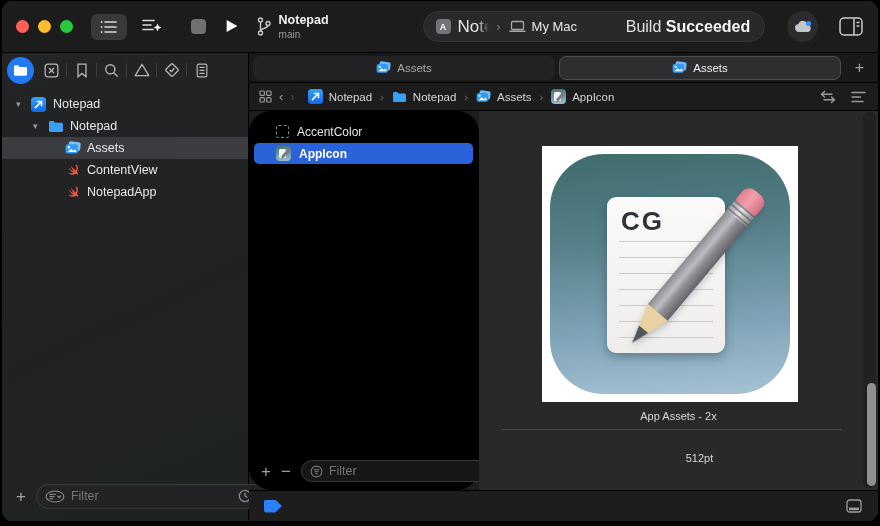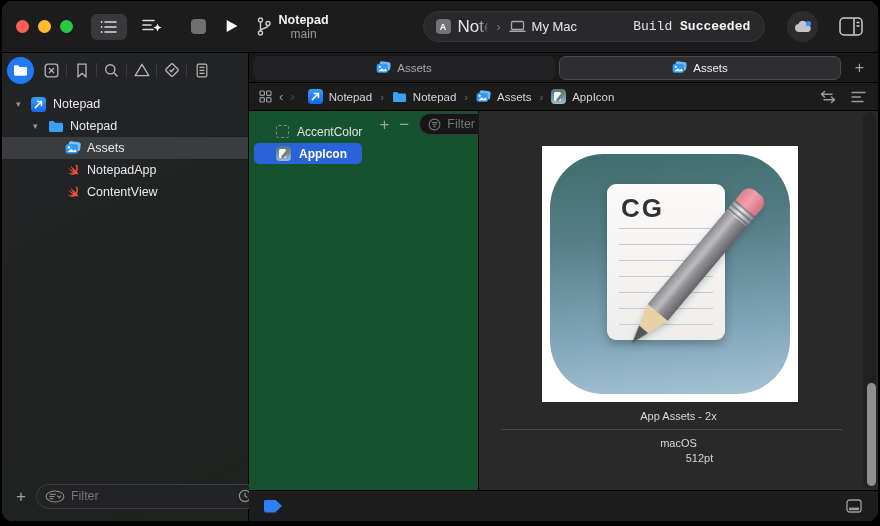--- a/index.html
+++ b/index.html
@@ -16,32 +16,32 @@
   .traffic { display:flex; gap:9px; margin-right:18px; }
   .tl { width:13px; height:13px; border-radius:50%; }
   .tl.red{background:#ff5f57}.tl.yellow{background:#febc2e}.tl.green{background:#28c841}
   .tbtn { display:flex; align-items:center; justify-content:center; border-radius:6px; }
   .sidebar-toggle { width:36px; height:26px; background:#39393b; margin-right:8px; }
   .sparkle-btn { width:34px; height:26px; margin-right:22px; }
   .stop-btn { width:15px; height:15px; border-radius:4px; background:#707073; margin-right:18px; }
   .play-btn { width:18px; height:18px; margin-right:14px; }
   .branch-wrap { display:flex; align-items:center; gap:7px; margin-right:10px; }
   .proj-meta .t1 { font-size:12.5px; font-weight:bold; color:#f2f2f3; line-height:15px;}
-  .proj-meta .t2 { font-size:12px; color:#9a9a9c; line-height:13px;text-align:center;}
+  .proj-meta .t2 { font-size:10px; color:#9a9a9c; line-height:13px;}
 
   .scheme-pill { margin-left:84px; width:344px; height:31px; border-radius:16px; background:#29292b;
     border:1px solid #353537; display:flex; align-items:center; padding:0 14px 0 12px; }
   .app-badge { width:15px; height:15px; border-radius:4px; background:#737377; color:#fff; font-size:9px;
     font-weight:bold; display:flex; align-items:center; justify-content:center; margin-right:7px;}
   .scheme-name { font-size:17px; color:#e6e6e8; position:relative; width:31px; overflow:hidden; white-space:nowrap;text-align:center;}
   .scheme-name::after{content:""; position:absolute; right:0; top:0; bottom:0; width:12px;
     background:linear-gradient(90deg, rgba(41,41,43,0), #29292b);}
   .scheme-sep { color:#7e7e80; font-size:12px; margin:0 8px; }
   .dest { font-size:13px; color:#e6e6e8; margin-left:6px;}
-  .build-status { margin-left:auto; font-size:13px; color:#e2e2e4;font-family:Liberation Mono, monospace; }
+  .build-status { margin-left:auto; font-size:16px; color:#e2e2e4; }
   .build-status b { font-weight:bold; color:#f5f5f6;}
   .cloud-btn { margin-left:22px; width:31px; height:31px; border-radius:50%; background:#2c2c2e;
     display:flex; align-items:center; justify-content:center;}
   .inspector-btn { margin-left:18px; width:30px; height:24px; display:flex; align-items:center; justify-content:center;}
 
   
   .body-row { flex:1; display:flex; min-height:0; }
 
   
   .sidebar { width:247px; flex:0 0 247px; border-right:1px solid #000; display:flex; flex-direction:column;
@@ -79,22 +79,22 @@
   .tab-add { margin-left:auto; color:#a2a2a4; font-size:16px; padding-right:8px;}
   .jumpbar { height:28px; flex:0 0 28px; background:#1c1c1d; border-bottom:1px solid #000;
     display:flex; align-items:center; padding:0 12px 0 10px; gap:7px; font-size:11.5px; color:#d6d6d8;}
   .jb-chev { color:#9a9a9c; font-size:13px; }
   .jb-chev.dim { color:#49494b; }
   .crumb { display:flex; align-items:center; gap:6px; }
   .crumb-sep { color:#6e6e70; font-size:11px; margin:0 1px;}
   .jb-right { margin-left:auto; display:flex; gap:14px; align-items:center;}
 
   .content-row { flex:1; display:flex; min-height:0; }
-  .asset-col { width:230px; flex:0 0 230px; background:#14532d; border-right:1px solid #000;
-    display:flex; flex-direction:row; }
+  .asset-col { width:230px; flex:0 0 230px; background:#000000; border-right:1px solid #000;
+    display:flex; flex-direction:column;border-radius:22px; }
   .asset-list { padding-top:10px; flex:1;}
   .asset-row { height:21px; margin:0 5px 1px 5px; border-radius:5px; display:flex; align-items:center;
     padding-left:22px; gap:8px; font-size:12px; color:#e3e3e5;}
   .asset-row.sel { background:#2a63d9; color:#fff; font-weight:bold;}
   .dashed-sq { width:13px; height:13px; border:1.5px dashed #85858a; border-radius:2.5px; flex:0 0 13px;}
   .mini-appicon { width:15px; height:15px; border-radius:4px; position:relative; overflow:hidden; flex:0 0 15px;
     background:linear-gradient(175deg,#497574,#6e9aa8 55%,#a3c1d4);}
   .mini-appicon::before { content:""; position:absolute; left:3px; top:3px; width:7px; height:9px;
     background:#f4f3f0; border-radius:1.5px;}
   .mini-appicon::after { content:""; position:absolute; left:8px; top:2px; width:2.5px; height:11px;
@@ -102,21 +102,21 @@
   .asset-bottom { height:32px; display:flex; align-items:center; padding:0 10px 6px 12px; gap:10px;}
   .asset-filter { flex:1; height:22px; border-radius:11px; background:#161617; border:1px solid #39393b;
     display:flex; align-items:center; padding:0 8px; gap:6px;}
 
   
   .detail { flex:1; background:#29292a; position:relative; min-width:0; }
   .scale-label { position:absolute; top:3px; left:0; right:18px; text-align:center; font-size:11px; color:#d8d8da;}
   .swatch { position:absolute; left:63px; top:35px; width:256px; height:256px; background:#fff; }
   .bigicon { position:absolute; left:8px; top:8px; width:240px; height:240px; border-radius:54px; overflow:hidden;
     background:linear-gradient(175deg,#3f6c6c 0%,#567f89 35%,#7ea3b6 70%,#a7c3d5 100%); }
-  .paper { position:absolute; left:57px; top:30px; width:118px; height:156px; border-radius:9px;
+  .paper { position:absolute; left:57px; top:43px; width:118px; height:156px; border-radius:9px;
     background:linear-gradient(180deg,#fbfaf8,#eeedeb); box-shadow:0 4px 10px rgba(20,40,45,.35); }
   .monogram { position:absolute; left:14px; top:9px; font-size:26px; font-weight:bold; color:#2f3338; letter-spacing:2px;}
   .pline { position:absolute; left:12px; right:12px; height:1px; background:#b9cfe2; }
   .pencil { position:absolute; left:132px; top:16px; width:26px; height:196px; transform:rotate(40deg);
     display:flex; flex-direction:column; filter:drop-shadow(2px 3px 3px rgba(30,50,55,.25)); }
   .eraser { height:20px; background:linear-gradient(90deg,#e3808f,#f2a0ac 45%,#d4707f); border-radius:9px 9px 2px 2px;}
   .ferrule { height:13px; background:
      repeating-linear-gradient(180deg, rgba(80,80,85,.55) 0 1.5px, rgba(255,255,255,0) 1.5px 5px),
      linear-gradient(90deg,#9b9ba1,#e9e9ec 45%,#86868c); }
   .shaft { flex:1; background:linear-gradient(90deg,#8a8a8e,#bdbdc1 38%,#919195 60%,#636367); }
@@ -335,30 +335,30 @@
           </span>
           <span>Assets</span>
         </div>
         <div class="tree-row" style="--ind:2">
           <span class="no-disc"></span>
           <span class="t-ico">
             <svg width="15" height="15" viewBox="0 0 16 16">
                 <path d="M12.9 1.9c1.3 2.4 1.2 5.3-.2 7.5 1 1.2 1.5 2.4 1.2 3.3-1-.9-2.1-1.1-3.2-.6-2.4 1-5.5.3-7.5-1.8 1.8.9 3.9 1 5.6.1C6.6 9 4.7 6.8 3.5 4.8c1.9 1.7 4.2 3.3 6 4.2C7.9 7 6.6 4.6 6 3c1.9 1.9 4.2 3.9 5.7 5 .9-2 .7-4.3-.8-6.1z" fill="#f05138"></path>
               </svg>
           </span>
-          <span>NotepadApp</span>
+          <span>ContentView</span>
         </div>
         <div class="tree-row" style="--ind:2">
           <span class="no-disc"></span>
           <span class="t-ico">
             <svg width="15" height="15" viewBox="0 0 16 16">
                 <path d="M12.9 1.9c1.3 2.4 1.2 5.3-.2 7.5 1 1.2 1.5 2.4 1.2 3.3-1-.9-2.1-1.1-3.2-.6-2.4 1-5.5.3-7.5-1.8 1.8.9 3.9 1 5.6.1C6.6 9 4.7 6.8 3.5 4.8c1.9 1.7 4.2 3.3 6 4.2C7.9 7 6.6 4.6 6 3c1.9 1.9 4.2 3.9 5.7 5 .9-2 .7-4.3-.8-6.1z" fill="#f05138"></path>
               </svg>
           </span>
-          <span>ContentView</span>
+          <span>NotepadApp</span>
         </div>
       </div>
 
       <div class="sidebar-bottom">
         <span class="plus-glyph">+</span>
         <div class="filter-pill">
           <span>
             <svg width="20" height="13" viewBox="0 0 22 14" fill="none" stroke="#8e8e90" stroke-width="1.2">
               <ellipse cx="11" cy="7" rx="9.8" ry="6"></ellipse>
               <line x1="5" y1="4.6" x2="12" y2="4.6"></line>
@@ -529,21 +529,20 @@
                 <div class="eraser"></div>
                 <div class="ferrule"></div>
                 <div class="shaft"></div>
                 <div class="tip"></div>
               </div>
             </div>
           </div>
 
           <div class="caption cap-slot">App Assets - 2x</div>
           <div class="cap-divider"></div>
-          <div class="caption cap-os">macOS</div>
           <div class="caption cap-size">512pt</div>
 
           <div class="scrollbar-track"></div>
           <div class="scrollbar-thumb"></div>
         </div>
       </div>
 
       <div class="bottombar">
         <span class="tag-icon"></span>
         <span class="bottom-toggle">

